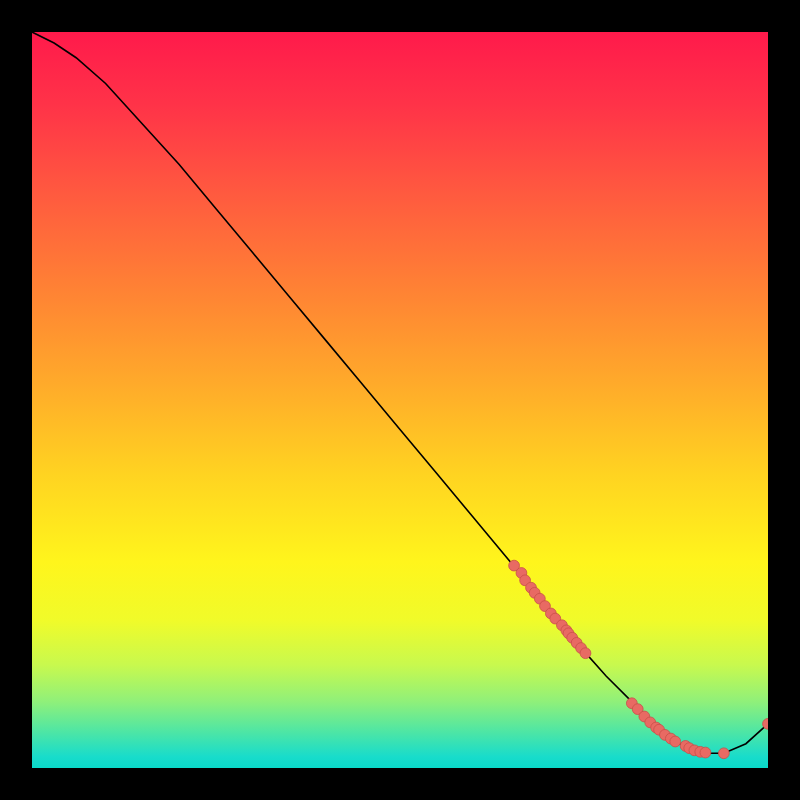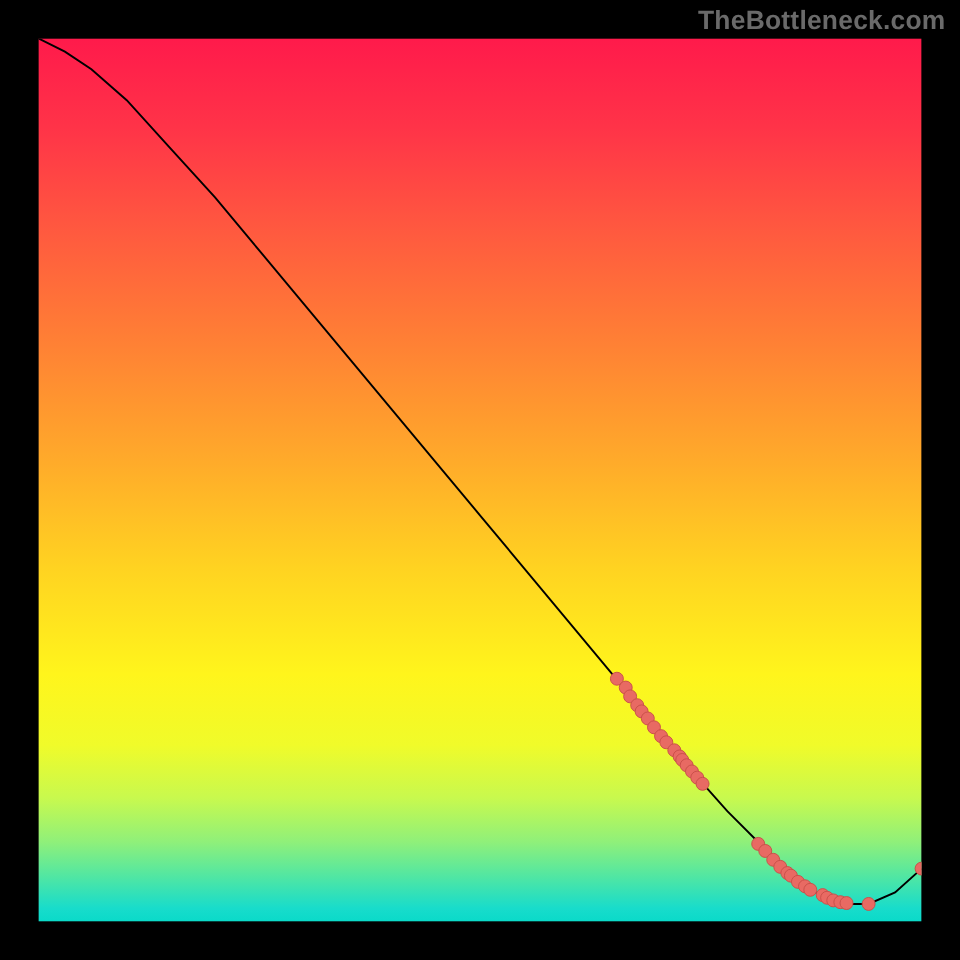--- a/index.html
+++ b/index.html
@@ -35,21 +35,20 @@
     height: 736px;
   }
   svg {
     display: block;
   }
 </style>
 </head>
 <body>
 <div class="outer">
 
-  <div class="watermark">TheBottleneck.com</div>
 
   <div class="plot">
     <svg id="chart-svg" width="736" height="736" viewBox="0 0 736 736">
       <defs>
         <linearGradient id="bg-grad" x1="0" y1="0" x2="0" y2="1">
         <stop offset="0%" stop-color="#ff1a4b"></stop>
             <stop offset="10%" stop-color="#ff3348"></stop>
             <stop offset="22%" stop-color="#ff5a3f"></stop>
             <stop offset="35%" stop-color="#ff8234"></stop>
             <stop offset="48%" stop-color="#ffab2a"></stop>

